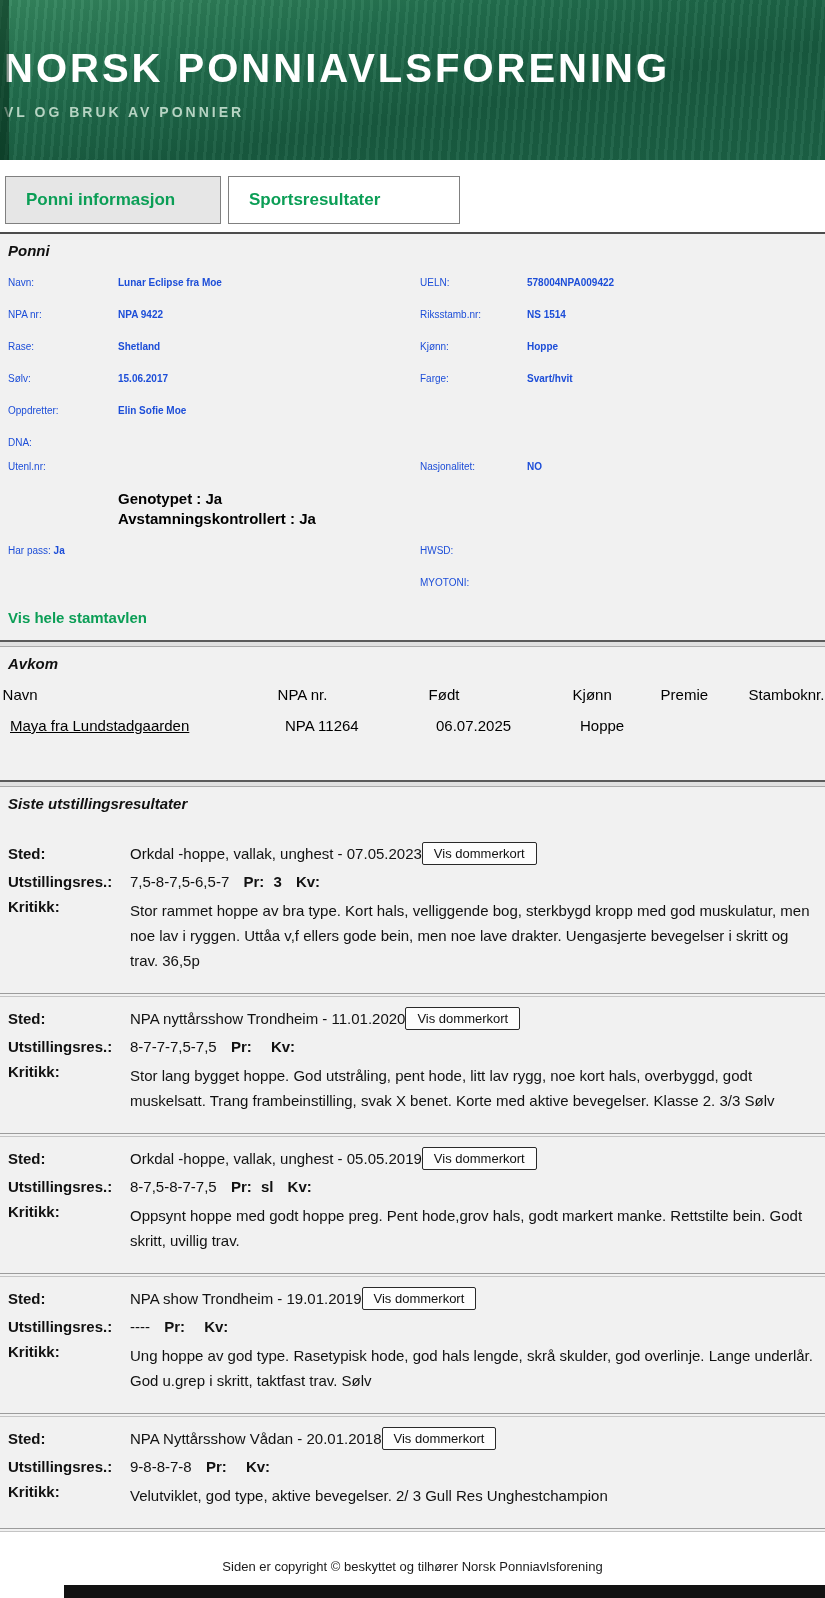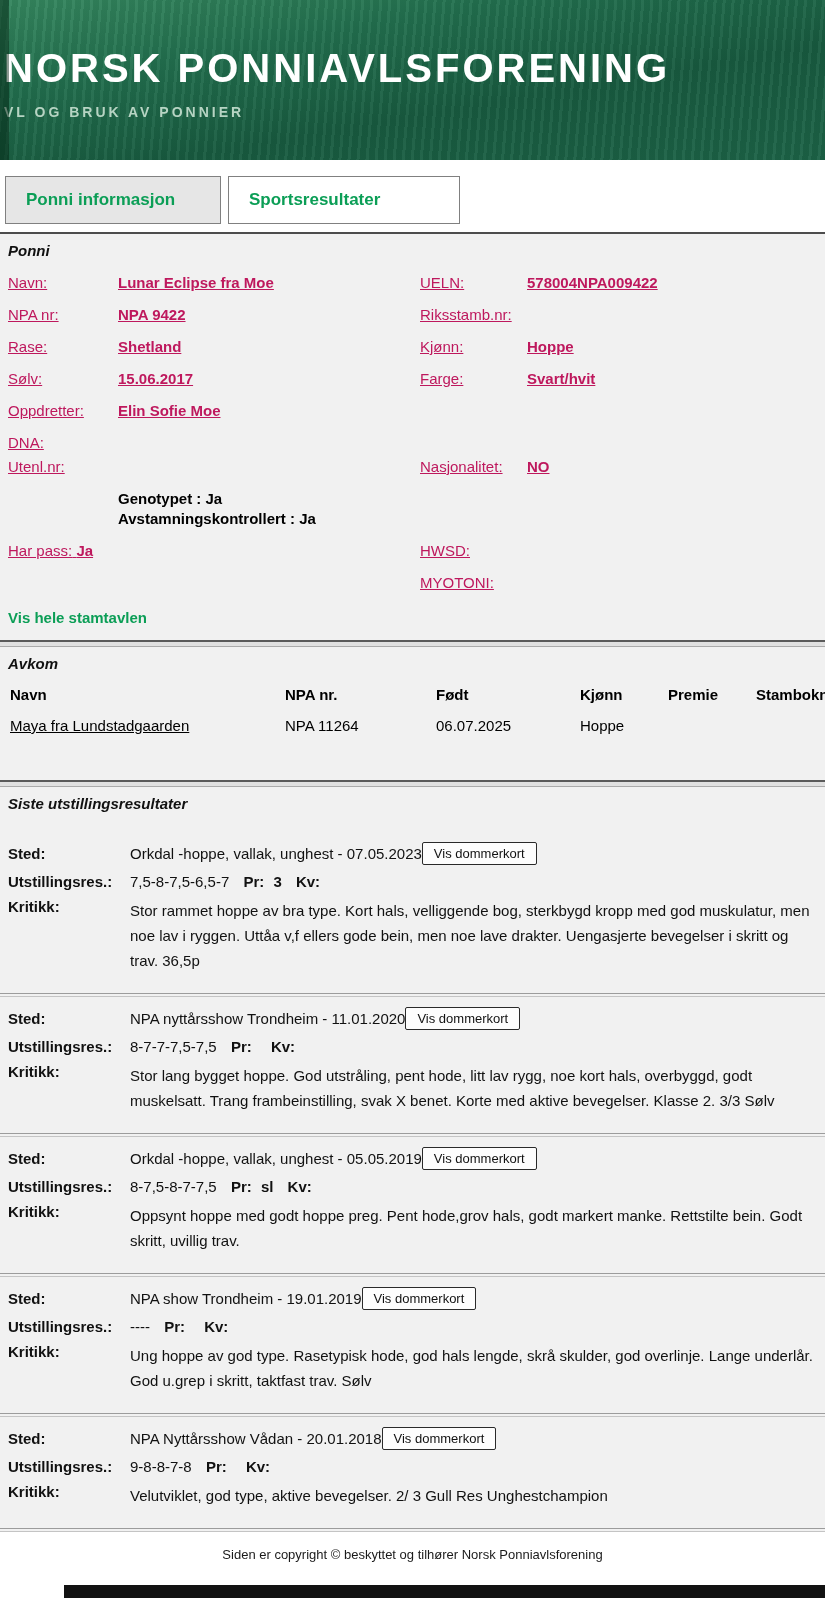--- a/index.html
+++ b/index.html
@@ -17,37 +17,37 @@
   .tab { height:48px; display:flex; align-items:center; padding:0 20px; border:1px solid #808080; font-size:17px; font-weight:bold; color:#0b9e56; cursor:pointer; }
   .tab.active { background:#e6e6e6; min-width:216px; }
   .tab.inactive { background:#ffffff; min-width:232px; }
 
   
   .content { background:#f1f1f1; border-top:2px solid #4d4d4d; margin-top:8px; }
   .section { padding:8px 8px 0 8px; }
   .section-title { font-size:15px; font-weight:bold; font-style:italic; margin-bottom:14px; color:#111; }
 
   
-  .frow { display:flex; margin-bottom:12px; line-height:20px; font-size:15px; color:#be185d;text-decoration:underline; }
+  .frow { display:flex; margin-bottom:12px; line-height:20px; font-size:10px; color:#1d4ed8; }
   .fl1 { width:110px; flex-shrink:0; }
   .fv1 { width:302px; flex-shrink:0; font-weight:bold; }
   .fl2 { width:107px; flex-shrink:0; }
   .fv2 { flex:1; font-weight:bold; }
   .fwide { width:412px; flex-shrink:0; }
   .dna-label-line { margin-bottom:4px; }
   .dna-values { margin-left:110px; font-weight:bold; font-size:15px; line-height:20px; margin-bottom:12px; }
   .inline-bold { font-weight:bold; }
   .stamtavle-link { display:inline-block; color:#0b9e56; font-weight:bold; font-size:15px; margin:4px 0 14px 0; cursor:pointer; text-decoration:none; }
 
   .divider { height:7px; background:#e0e0e0; border-top:2px solid #5a5a5a; border-bottom:1px solid #aaaaaa; }
 
   
   .avkom-section { padding-bottom:46px; }
   .avkom-header, .avkom-row { display:flex; font-size:15px; align-items:baseline; }
-  .avkom-header { font-weight:bold; margin:10px 0 14px 0; }
+  .avkom-header { font-weight:normal; margin:10px 0 14px 0;justify-content:center; }
   .col-navn { width:277px; padding-left:2px; flex-shrink:0; }
   .col-npa { width:112px; flex-shrink:0; }
   .col-fodt { width:144px; flex-shrink:0;margin-left:39px; }
   .col-kjonn { width:88px; flex-shrink:0; }
   .col-premie { width:88px; flex-shrink:0; }
   .col-stamboknr { flex:1; }
   .avkom-link { color:#000000; text-decoration:underline; cursor:pointer; }
 
   
   .res-section { padding-bottom:6px; }
@@ -58,21 +58,21 @@
   .res-value { flex:1; }
   .sted-line { display:flex; align-items:center; }
   .dommerkort-btn { font-family:"Liberation Sans", sans-serif; font-size:13px; padding:3px 11px; background:#fdfdfd; border:1px solid #2a2a2a; border-radius:2px; cursor:pointer; color:#111; }
   .score-line span { vertical-align:baseline;text-align:right; }
   .pr-label, .kv-label { font-weight:bold; margin-left:10px; }
   .pr-value { font-weight:bold; margin-left:5px; }
   .kritikk-text { line-height:25px; max-width:692px; }
   .res-sep { height:4px; border-top:1px solid #9c9c9c; border-bottom:1px solid #c4c4c4; }
 
   
-  .footer-text { position:absolute; bottom:36px; left:0; width:100%; text-align:center; font-size:13px; color:#1a1a1a; }
+  .footer-text { position:absolute; bottom:24px; left:0; width:100%; text-align:center; font-size:13px; color:#1a1a1a; }
   .bottom-bar { position:absolute; bottom:0; left:64px; right:0; height:13px; background:#121212; }
 </style>
 </head>
 <body>
 
 <div class="header">
   <div class="header-title">NORSK PONNIAVLSFORENING</div>
   <div class="header-sub">VL OG BRUK AV PONNIER</div>
 </div>
 
@@ -89,20 +89,21 @@
     <div class="frow">
       <div class="fl1">Navn:</div>
       <div class="fv1">Lunar Eclipse fra Moe</div>
       <div class="fl2">UELN:</div>
       <div class="fv2">578004NPA009422</div>
     </div>
     <div class="frow">
       <div class="fl1">NPA nr:</div>
       <div class="fv1">NPA 9422</div>
       <div class="fl2">Riksstamb.nr:</div>
+      <div class="fv2">NS 1514</div>
     </div>
     <div class="frow">
       <div class="fl1">Rase:</div>
       <div class="fv1">Shetland</div>
       <div class="fl2">Kjønn:</div>
       <div class="fv2">Hoppe</div>
     </div>
     <div class="frow">
       <div class="fl1">Sølv:</div>
       <div class="fv1">15.06.2017</div>

